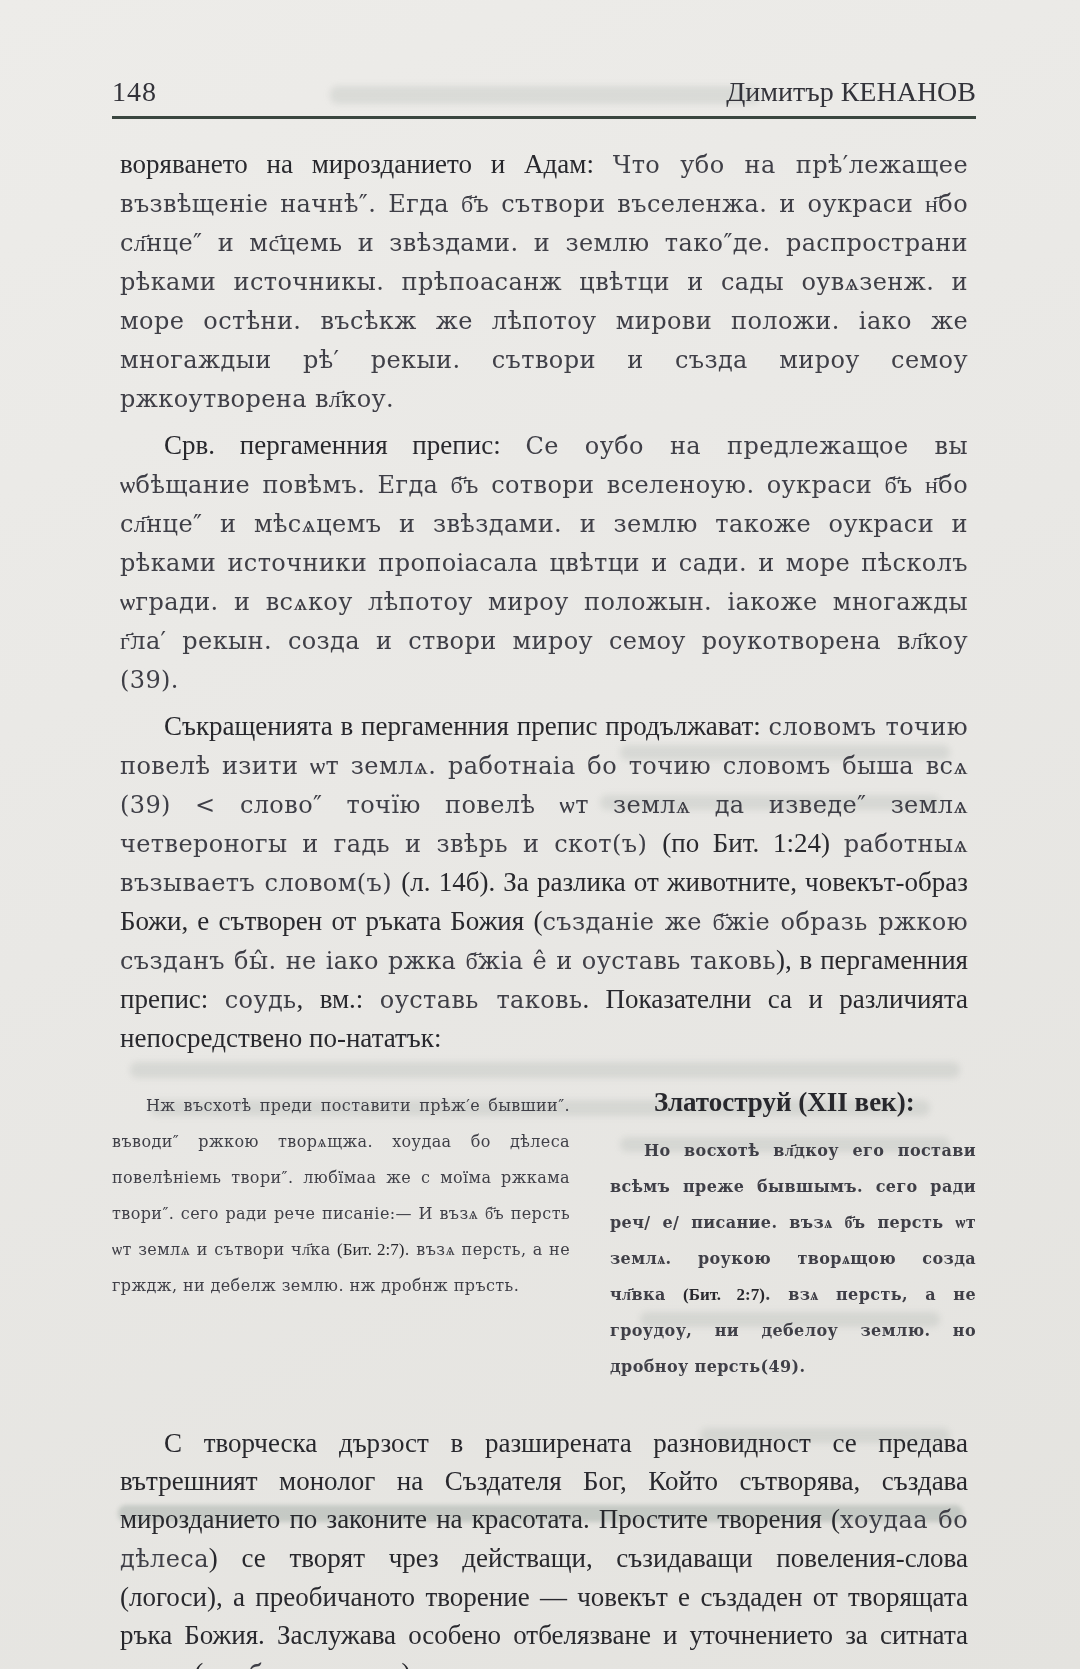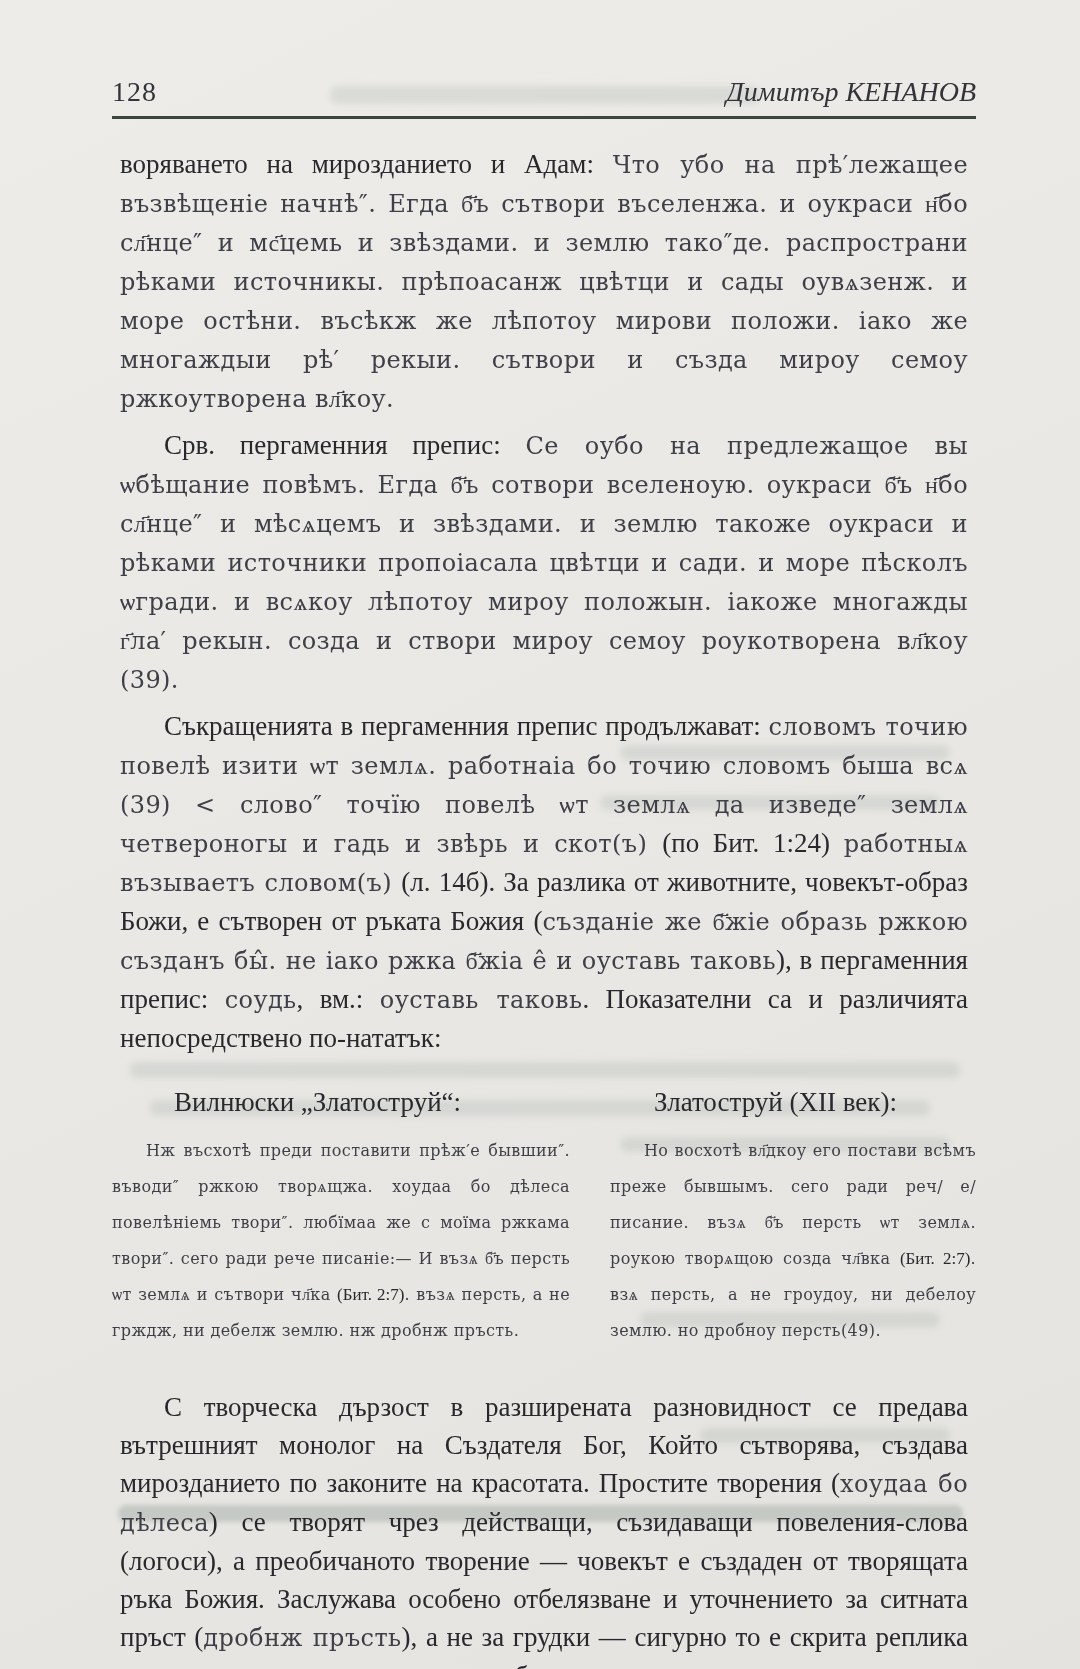--- a/index.html
+++ b/index.html
@@ -12,36 +12,36 @@
     overflow:hidden;
     color:#28282d;
   }
   .content{
     position:absolute;left:112px;top:76px;width:864px;
   }
   .header-row{
     display:flex;justify-content:space-between;align-items:baseline;
   }
   .page-number{font-size:28px;letter-spacing:1px;color:#33333a;}
-  .running-head{font-style:italic;font-size:28px;color:#33333a;}
+  .running-head{font-size:28px;color:#33333a;}
   .rule{border-bottom:3px solid #3a463f;margin-top:8px;}
   .para{
     margin:8px;text-align:justify;line-height:38px;font-size:27px;
     margin-top:26px;
   }
   .para.indent{text-indent:44px;margin-top:2px;}
   .para.gap{margin-top:40px;}
   .seg-modern{font-family:"Liberation Serif",serif;color:#28282d;}
   .seg-slavonic{
     font-family:"DejaVu Serif",serif;
     font-size:24px;color:#3f3f47;letter-spacing:0.4px;
   }
   .columns{display:flex;margin-top:30px;}
   .col-left{width:458px;margin-right:40px;}
-  .col-right{width:366px;}
+  .col-right{width:366px;font-weight:bold;}
   .col-title{font-size:27px;color:#28282d;margin-bottom:14px;}
   .col-title-left{padding-left:62px;}
   .col-title-right{padding-left:44px;}
   .col-body{
     text-align:justify;line-height:34px;font-size:21.5px;
   }
   .col-body .seg-slavonic{font-size:16px;}
   .col-body .seg-modern{font-size:17px;}
   .col-body{text-indent:34px;}
   .ghost{
@@ -63,34 +63,33 @@
   <div class="ghost" style="left:130px;top:1062px;width:830px;height:16px;"></div>
   <div class="ghost" style="left:150px;top:1100px;width:780px;height:16px;"></div>
   <div class="ghost" style="left:620px;top:1137px;width:330px;height:15px;"></div>
   <div class="ghost" style="left:640px;top:1312px;width:300px;height:15px;"></div>
   <div class="ghost" style="left:700px;top:1428px;width:250px;height:15px;"></div>
   <div class="ghost strong" style="left:118px;top:1505px;width:845px;height:17px;"></div>
 
   <div class="content">
 
     <div class="header-row">
-      <span class="page-number">128</span>
+      <span class="page-number">148</span>
       <span class="running-head">Димитър КЕНАНОВ</span>
     </div>
     <div class="rule"></div>
 
     <p class="para"><span class="seg-modern">воряването на мирозданието и Адам: </span><span class="seg-slavonic">Что убо на прѣ′лежащее възвѣщеніе начнѣ″. Егда б҃ъ сътвори въселенжа. и оукраси н҃бо сл҃нце″ и мс҃цемь и звѣздами. и землю тако″де. распространи рѣками источникы. прѣпоасанж цвѣтци и сады оувѧзенж. и море остѣни. въсѣкж же лѣпотоу мирови положи. іако же многаждыи рѣ′ рекыи. сътвори и създа мироу семоу ржкоутворена вл҃коу.</span></p>
 
     <p class="para indent"><span class="seg-modern">Срв. пергаменния препис: </span><span class="seg-slavonic">Се оубо на предлежащое вы ѡбѣщание повѣмъ. Егда б҃ъ сотвори вселеноую. оукраси б҃ъ н҃бо сл҃нце″ и мѣсѧцемъ и звѣздами. и землю такоже оукраси и рѣками источники пропоіасала цвѣтци и сади. и море пѣсколъ ѡгради. и всѧкоу лѣпотоу мироу положын. іакоже многажды г҃ла′ рекын. созда и створи мироу семоу роукотворена вл҃коу (39).</span></p>
 
     <p class="para indent"><span class="seg-modern">Съкращенията в пергаменния препис продължават: </span><span class="seg-slavonic">словомъ точию повелѣ изити ѡт землѧ. работнаіа бо точию словомъ быша всѧ (39) &lt; слово″ точїю повелѣ ѡт землѧ да изведе″ землѧ четвероногы и гадь и звѣрь и скот(ъ) </span><span class="seg-modern">(по Бит. 1:24) </span><span class="seg-slavonic">работныѧ възываетъ словом(ъ) </span><span class="seg-modern">(л. 14б). За разлика от животните, човекът-образ Божи, е сътворен от ръката Божия (</span><span class="seg-slavonic">създаніе же б҃жіе образь ржкою създанъ бы̂. не іако ржка б҃жіа е̂ и оуставь таковь</span><span class="seg-modern">), в пергаменния препис: </span><span class="seg-slavonic">соудь</span><span class="seg-modern">, вм.: </span><span class="seg-slavonic">оуставь таковь</span><span class="seg-modern">. Показателни са и различията непосредствено по-нататък:</span></p>
 
     <div class="columns">
       <div class="col-left">
-        <div class="col-title col-title-left">Вилнюски „Златоструй“:</div>
         <div class="col-body"><span class="seg-slavonic">Нж въсхотѣ преди поставити прѣж′е бывшии″. въводи″ ржкою творѧщжа. хоудаа бо дѣлеса повелѣніемь твори″. любїмаа же с моїма ржкама твори″. сего ради рече писаніе:— И възѧ б҃ъ персть ѡт землѧ и сътвори чл҃ка </span><span class="seg-modern">(Бит. 2:7)</span><span class="seg-slavonic">. възѧ персть, а не грждж, ни дебелж землю. нж дробнж пръсть.</span></div>
       </div>
       <div class="col-right">
         <div class="col-title col-title-right">Златоструй (XII век):</div>
         <div class="col-body"><span class="seg-slavonic">Но восхотѣ вл҃дкоу его постави всѣмъ преже бывшымъ. сего ради реч/ е/ писание. възѧ б҃ъ персть ѡт землѧ. роукою творѧщою созда чл҃вка </span><span class="seg-modern">(Бит. 2:7)</span><span class="seg-slavonic">. взѧ персть, а не гроудоу, ни дебелоу землю. но дробноу персть(49).</span></div>
       </div>
     </div>
 
     <p class="para indent gap"><span class="seg-modern">С творческа дързост в разширената разновидност се предава вътрешният монолог на Създателя Бог, Който сътворява, създава мирозданието по законите на красотата. Простите творения (</span><span class="seg-slavonic">хоудаа бо дѣлеса</span><span class="seg-modern">) се творят чрез действащи, съзидаващи повеления-слова (логоси), а преобичаното творение — човекът е създаден от творящата ръка Божия. Заслужава особено отбелязване и уточнението за ситната пръст (</span><span class="seg-slavonic">дробнж пръсть</span><span class="seg-modern">), а не за грудки — сигурно то е скрита реплика към езическите опити да се обясни появата на света и човека с божеството Род, който хвърля грудки-зародиши от облаците на земята</span></p>
 

